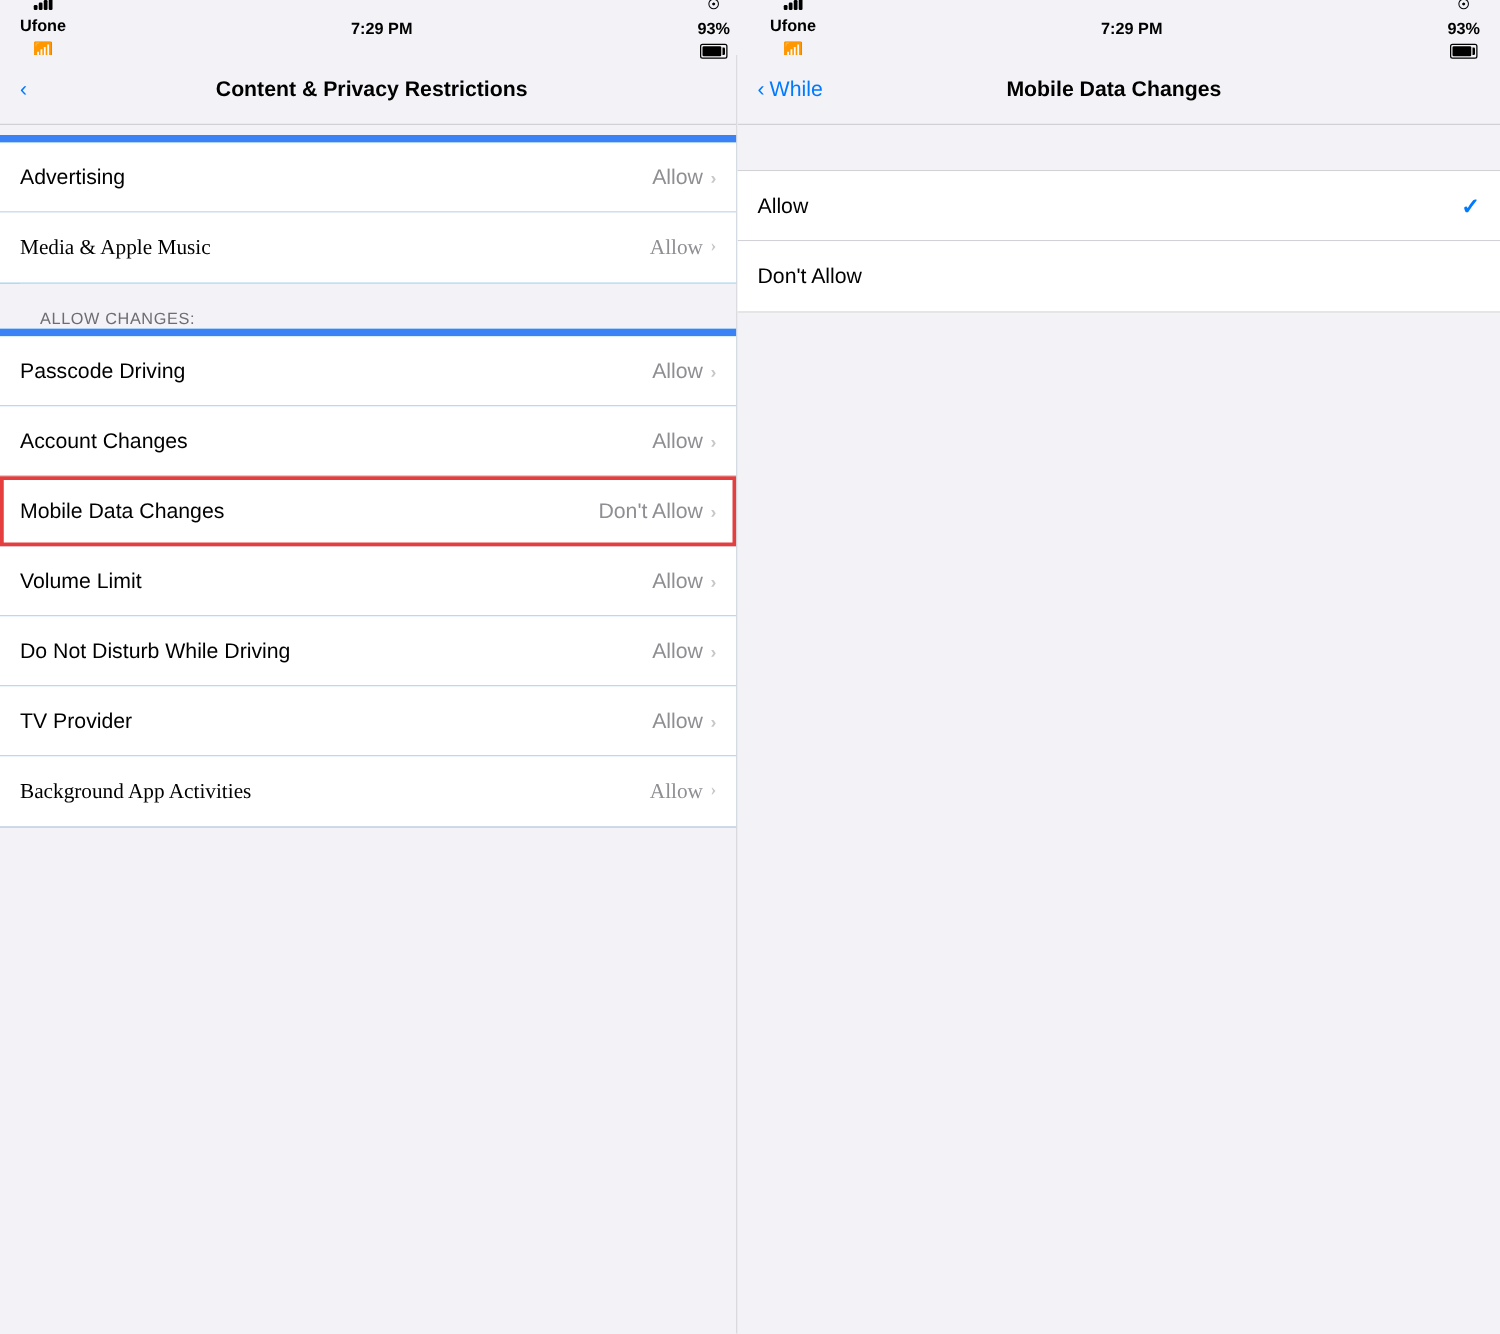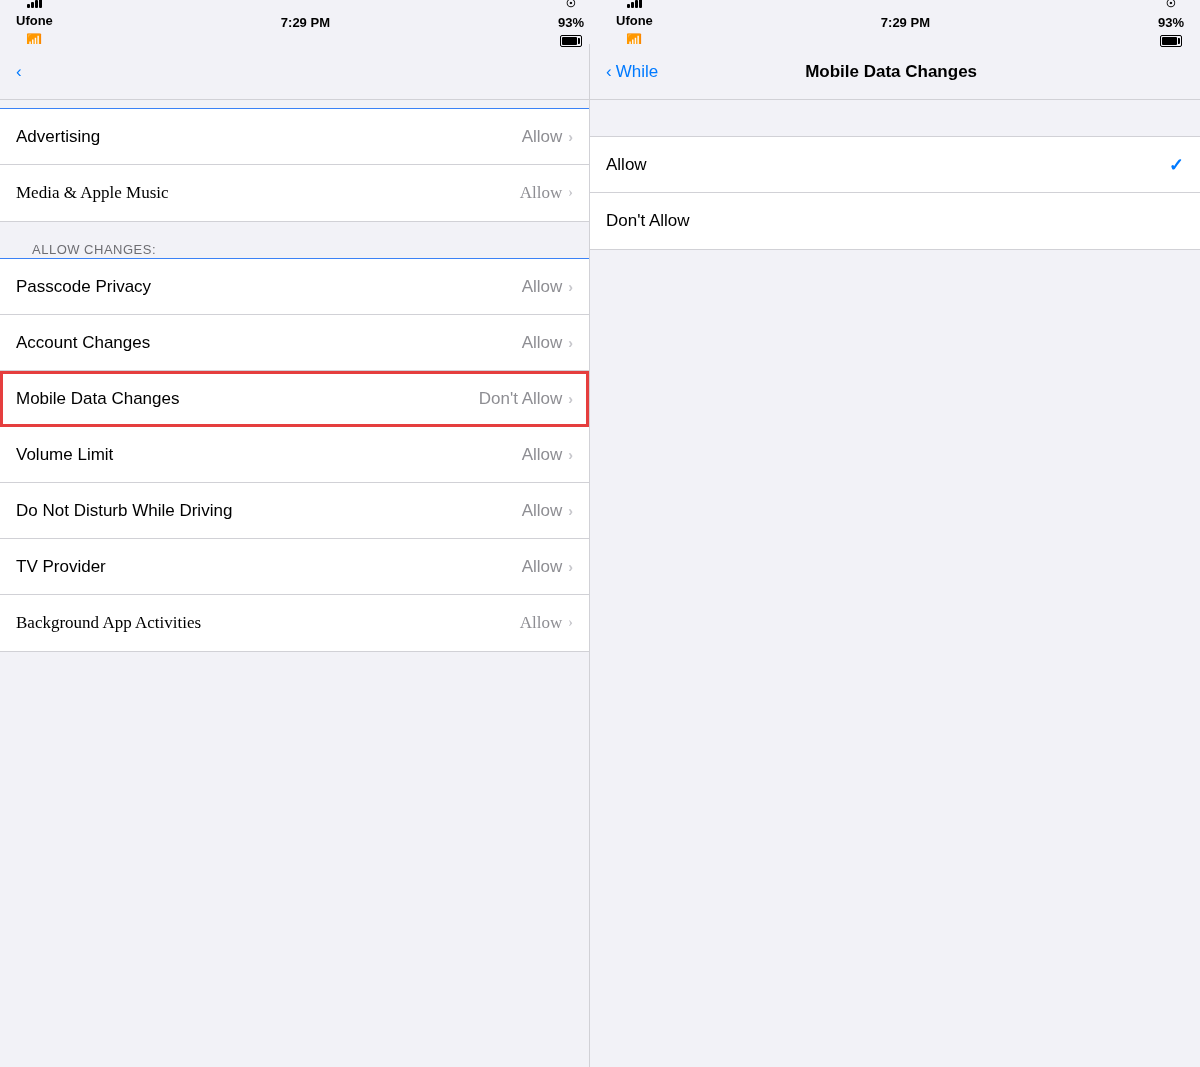--- a/index.html
+++ b/index.html
@@ -122,21 +122,21 @@
       font-size: 13px;
       color: #6d6d72;
       text-transform: uppercase;
       letter-spacing: 0.5px;
       background: #f2f2f7;
     }
 
     
     .settings-list {
       background: #7dd3fc;
-      border-top: 1px solid #3b82f6;
+      border-top: 6px solid #3b82f6;
       border-bottom: 1px solid #d1d1d6;
       margin-bottom: 0;
     }
 
     .settings-item {
       display: flex;
       align-items: center;
       justify-content: space-between;
       padding: 0 16px;
       height: 56px;
@@ -304,20 +304,21 @@
 </div>
 
 <div class="main-content">
 
   <div class="left-panel">
 
     <div class="nav-bar">
       <div class="nav-bar-left">
         <span>‹</span>
       </div>
+      <div class="nav-bar-title">Content &amp; Privacy Restrictions</div>
     </div>
 
     <div class="section-spacer-small"></div>
     <div class="settings-list">
       <div class="settings-item">
         <span class="item-label">Advertising</span>
         <div class="item-right">
           <span class="item-value">Allow</span>
           <span class="chevron-icon">›</span>
         </div>
@@ -331,21 +332,21 @@
       </div>
     </div>
 
     <div class="section-spacer">
       <div class="section-header">ALLOW CHANGES:</div>
     </div>
 
     <div class="settings-list">
 
       <div class="settings-item">
-        <span class="item-label">Passcode Privacy</span>
+        <span class="item-label">Passcode Driving</span>
         <div class="item-right">
           <span class="item-value">Allow</span>
           <span class="chevron-icon">›</span>
         </div>
       </div>
 
       <div class="settings-item">
         <span class="item-label">Account Changes</span>
         <div class="item-right">
           <span class="item-value">Allow</span>

